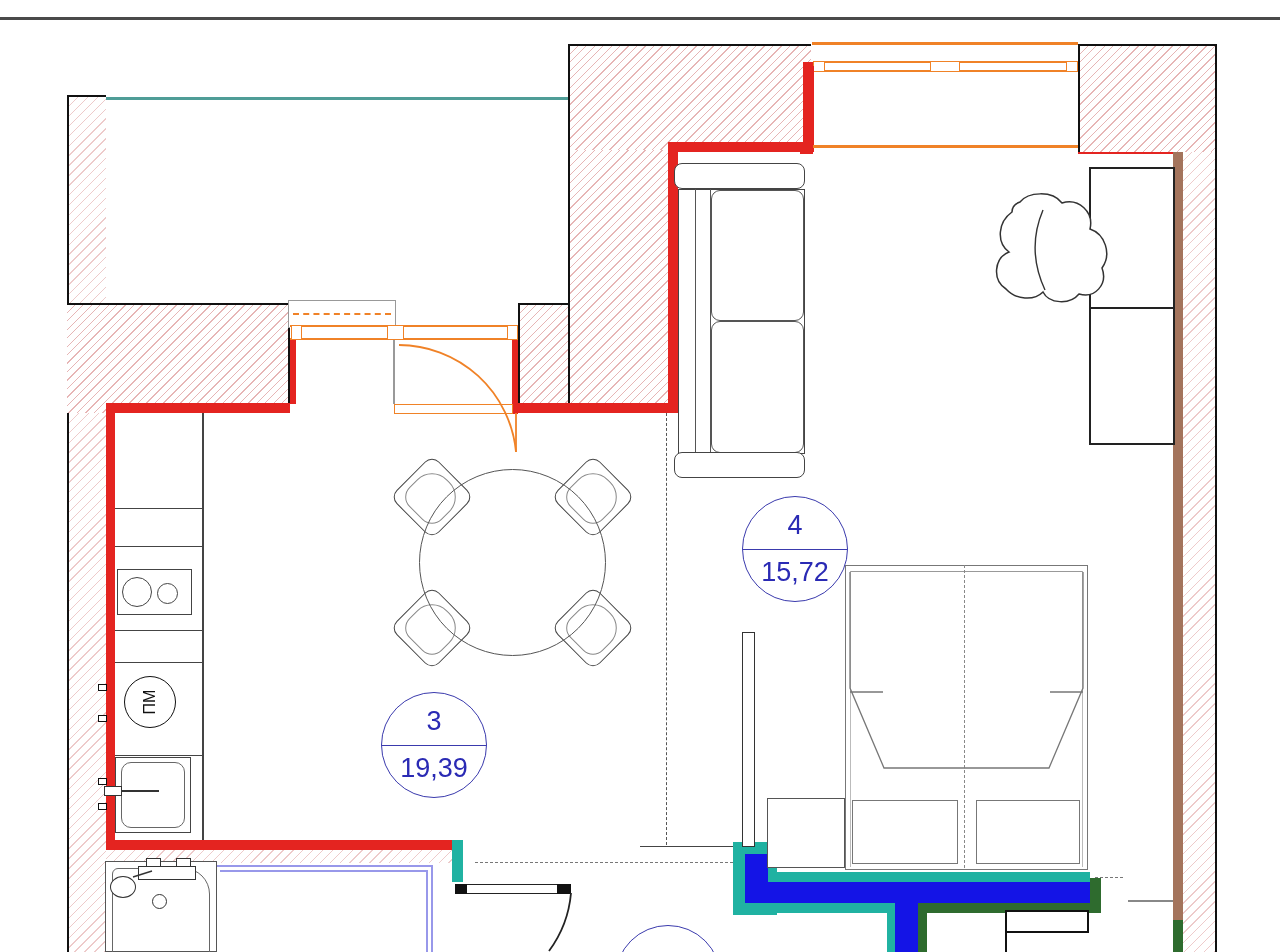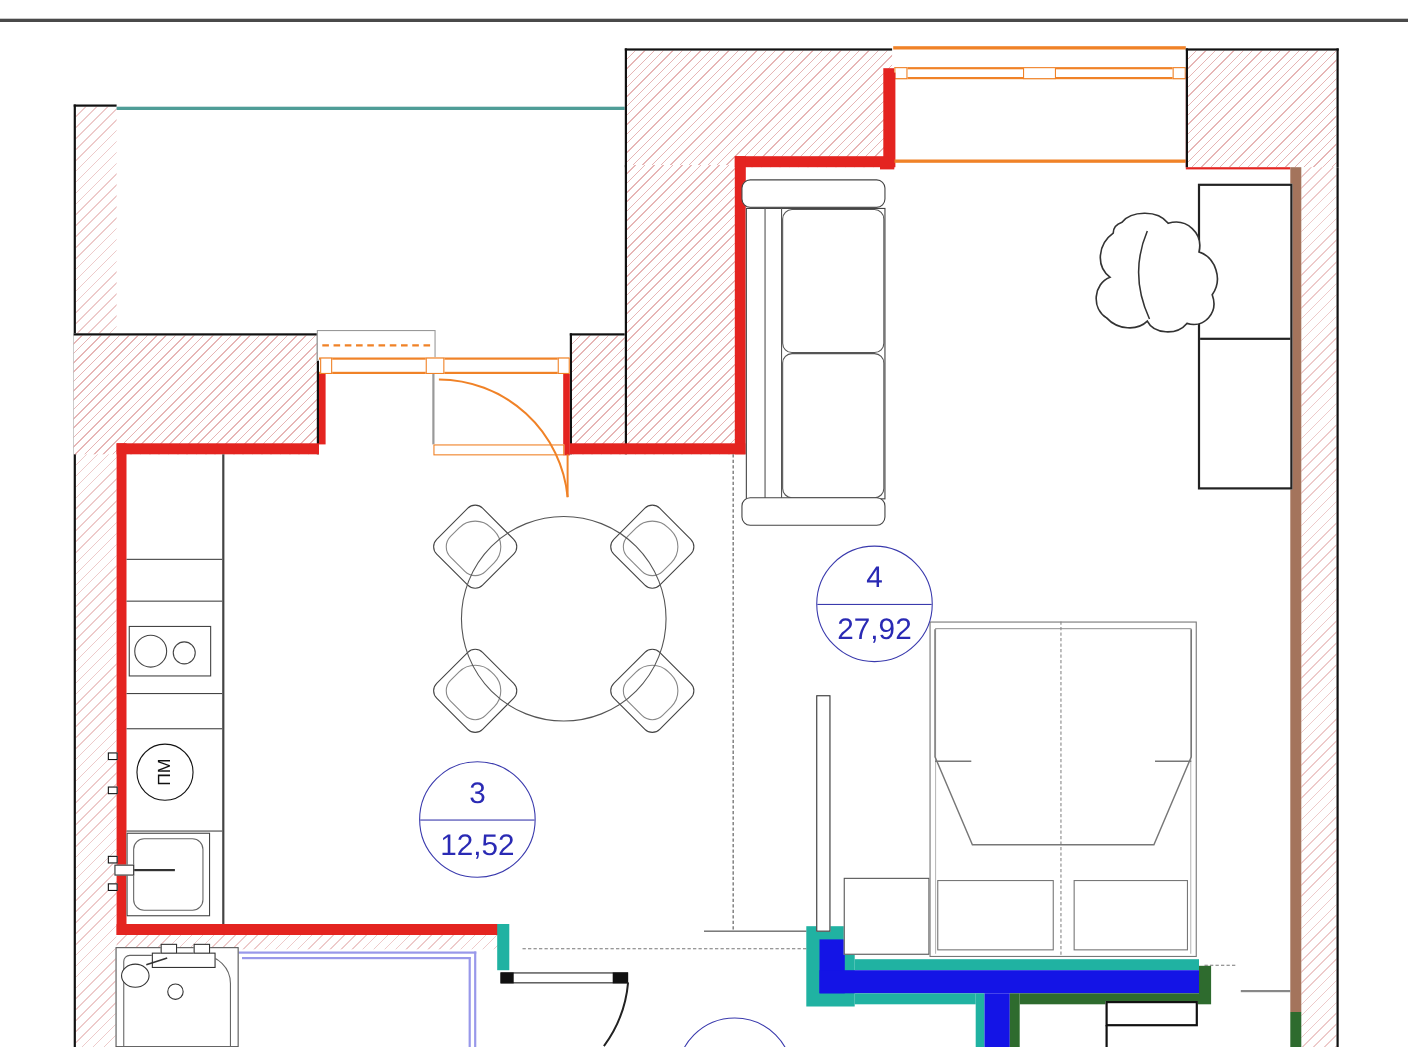--- a/index.html
+++ b/index.html
@@ -159,26 +159,26 @@
   <div class="c" style="left:850px;top:571px;width:233px;height:296px;border-top:1px solid #999;border-left:1px solid #bbb;border-right:1px solid #bbb;"></div>
   <div class="c" style="left:852px;top:800px;width:106px;height:64px;border:1.3px solid #777;background:#fff;"></div>
   <div class="c" style="left:976px;top:800px;width:104px;height:64px;border:1.3px solid #777;background:#fff;"></div>
   <div class="c" style="left:964px;top:565px;width:0;height:303px;border-left:1.6px dashed #888;"></div>
   <div class="c" style="left:767px;top:798px;width:78px;height:70px;border:1.3px solid #555;background:#fff;"></div>
   <div class="c" style="left:742px;top:632px;width:13px;height:215px;border:1.3px solid #333;background:#fff;"></div>
 
   <div class="c label-circle" style="left:742px;top:496px;width:106px;height:106px;">
     <div class="mid"></div>
     <div class="num">4</div>
-    <div class="area">27,92</div>
+    <div class="area">15,72</div>
   </div>
   <div class="c label-circle" style="left:381px;top:692px;width:106px;height:106px;">
     <div class="mid"></div>
     <div class="num">3</div>
-    <div class="area">12,52</div>
+    <div class="area">19,39</div>
   </div>
   <div class="c label-circle" style="left:615px;top:925px;width:106px;height:106px;"></div>
 
   <svg width="1280" height="952" viewBox="0 0 1280 952">
     <path d="M 399 345 A 118 118 0 0 1 516 452" stroke="#f08227" stroke-width="1.8" fill="none"></path>
     <path d="M 516 413 L 516 452" stroke="#f08227" stroke-width="1.8" fill="none"></path>
     <path d="M 571 893 A 114 114 0 0 1 549 951" stroke="#222" stroke-width="1.8" fill="none"></path>
     <path d="M 133 877 L 152 871" stroke="#333" stroke-width="1.4" fill="none"></path>
     <path fill="#fff" stroke="#333" stroke-width="1.5" d="M 1012 212 C 998 222 996 242 1009 252 C 994 258 992 280 1006 289 C 1016 300 1034 301 1043 292 C 1049 304 1070 305 1079 294 C 1095 299 1108 284 1102 268 C 1112 254 1105 234 1090 229 C 1094 212 1079 198 1062 203 C 1052 190 1028 192 1020 202 C 1014 204 1012 208 1012 212 Z"></path>
     <path d="M 1043 210 C 1032 236 1032 262 1045 290" stroke="#333" stroke-width="1.4" fill="none"></path>

